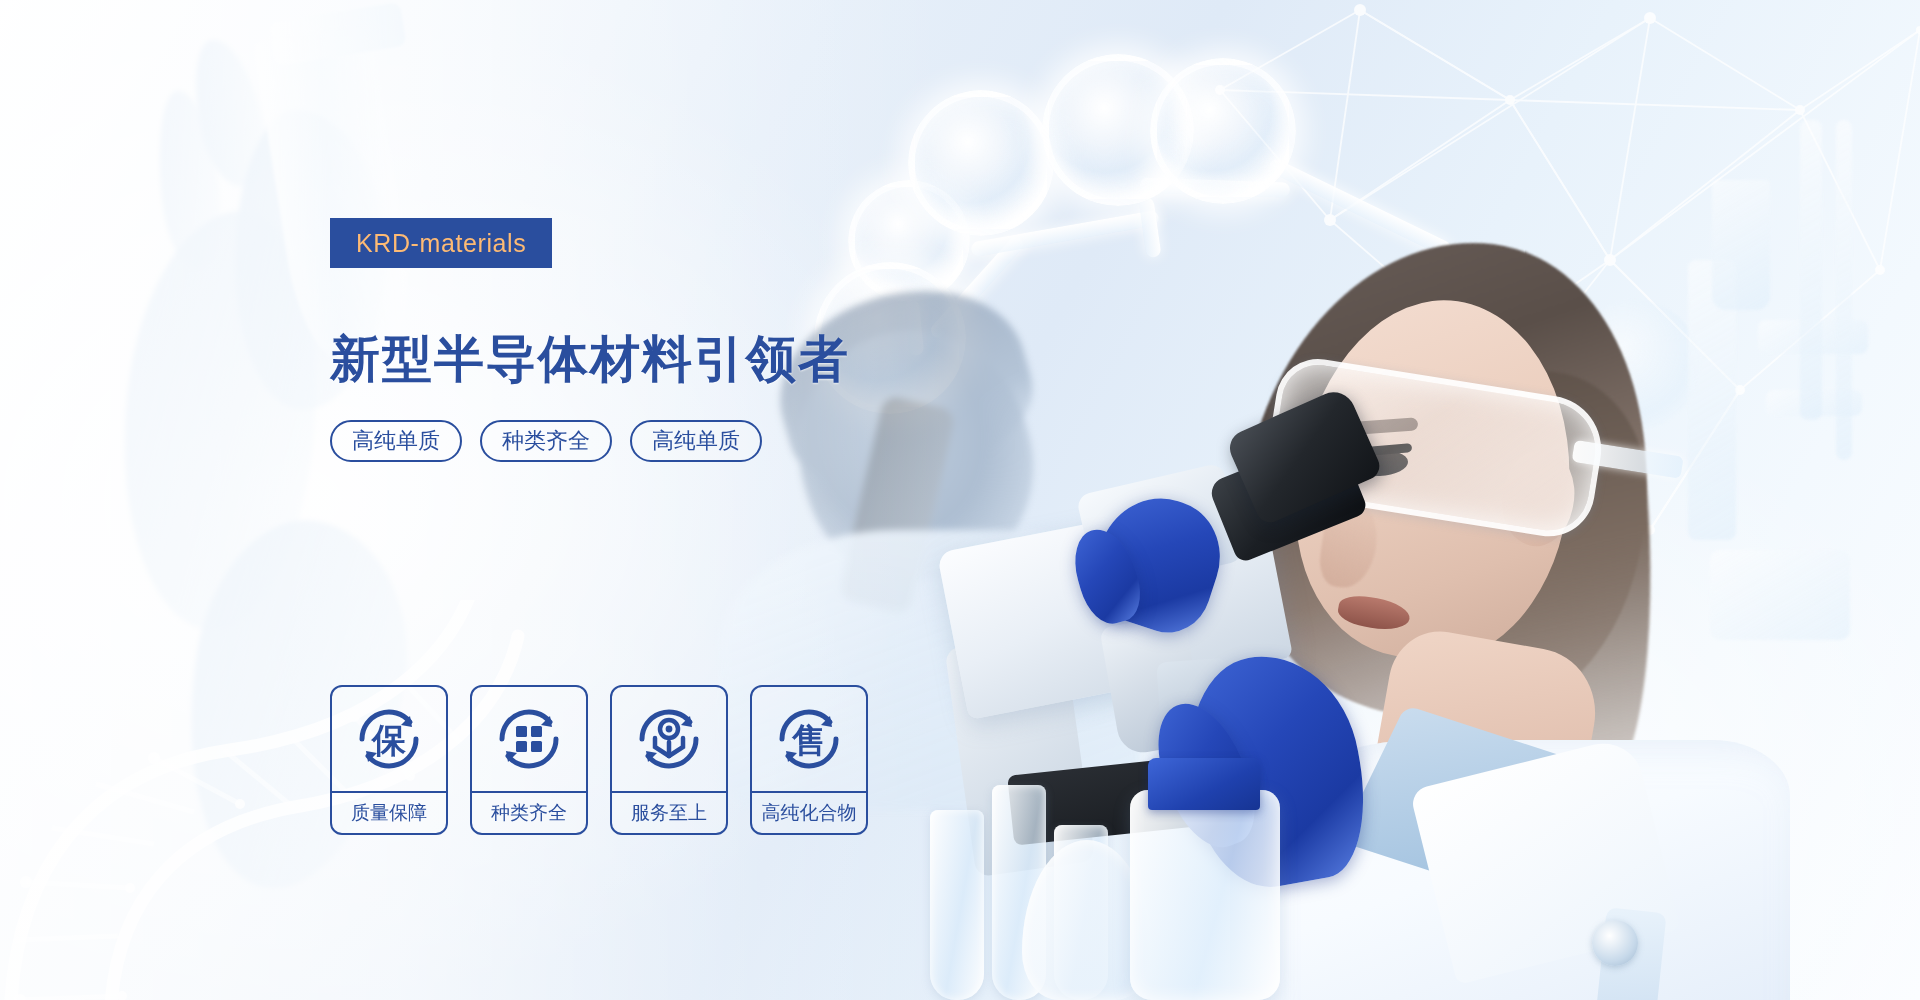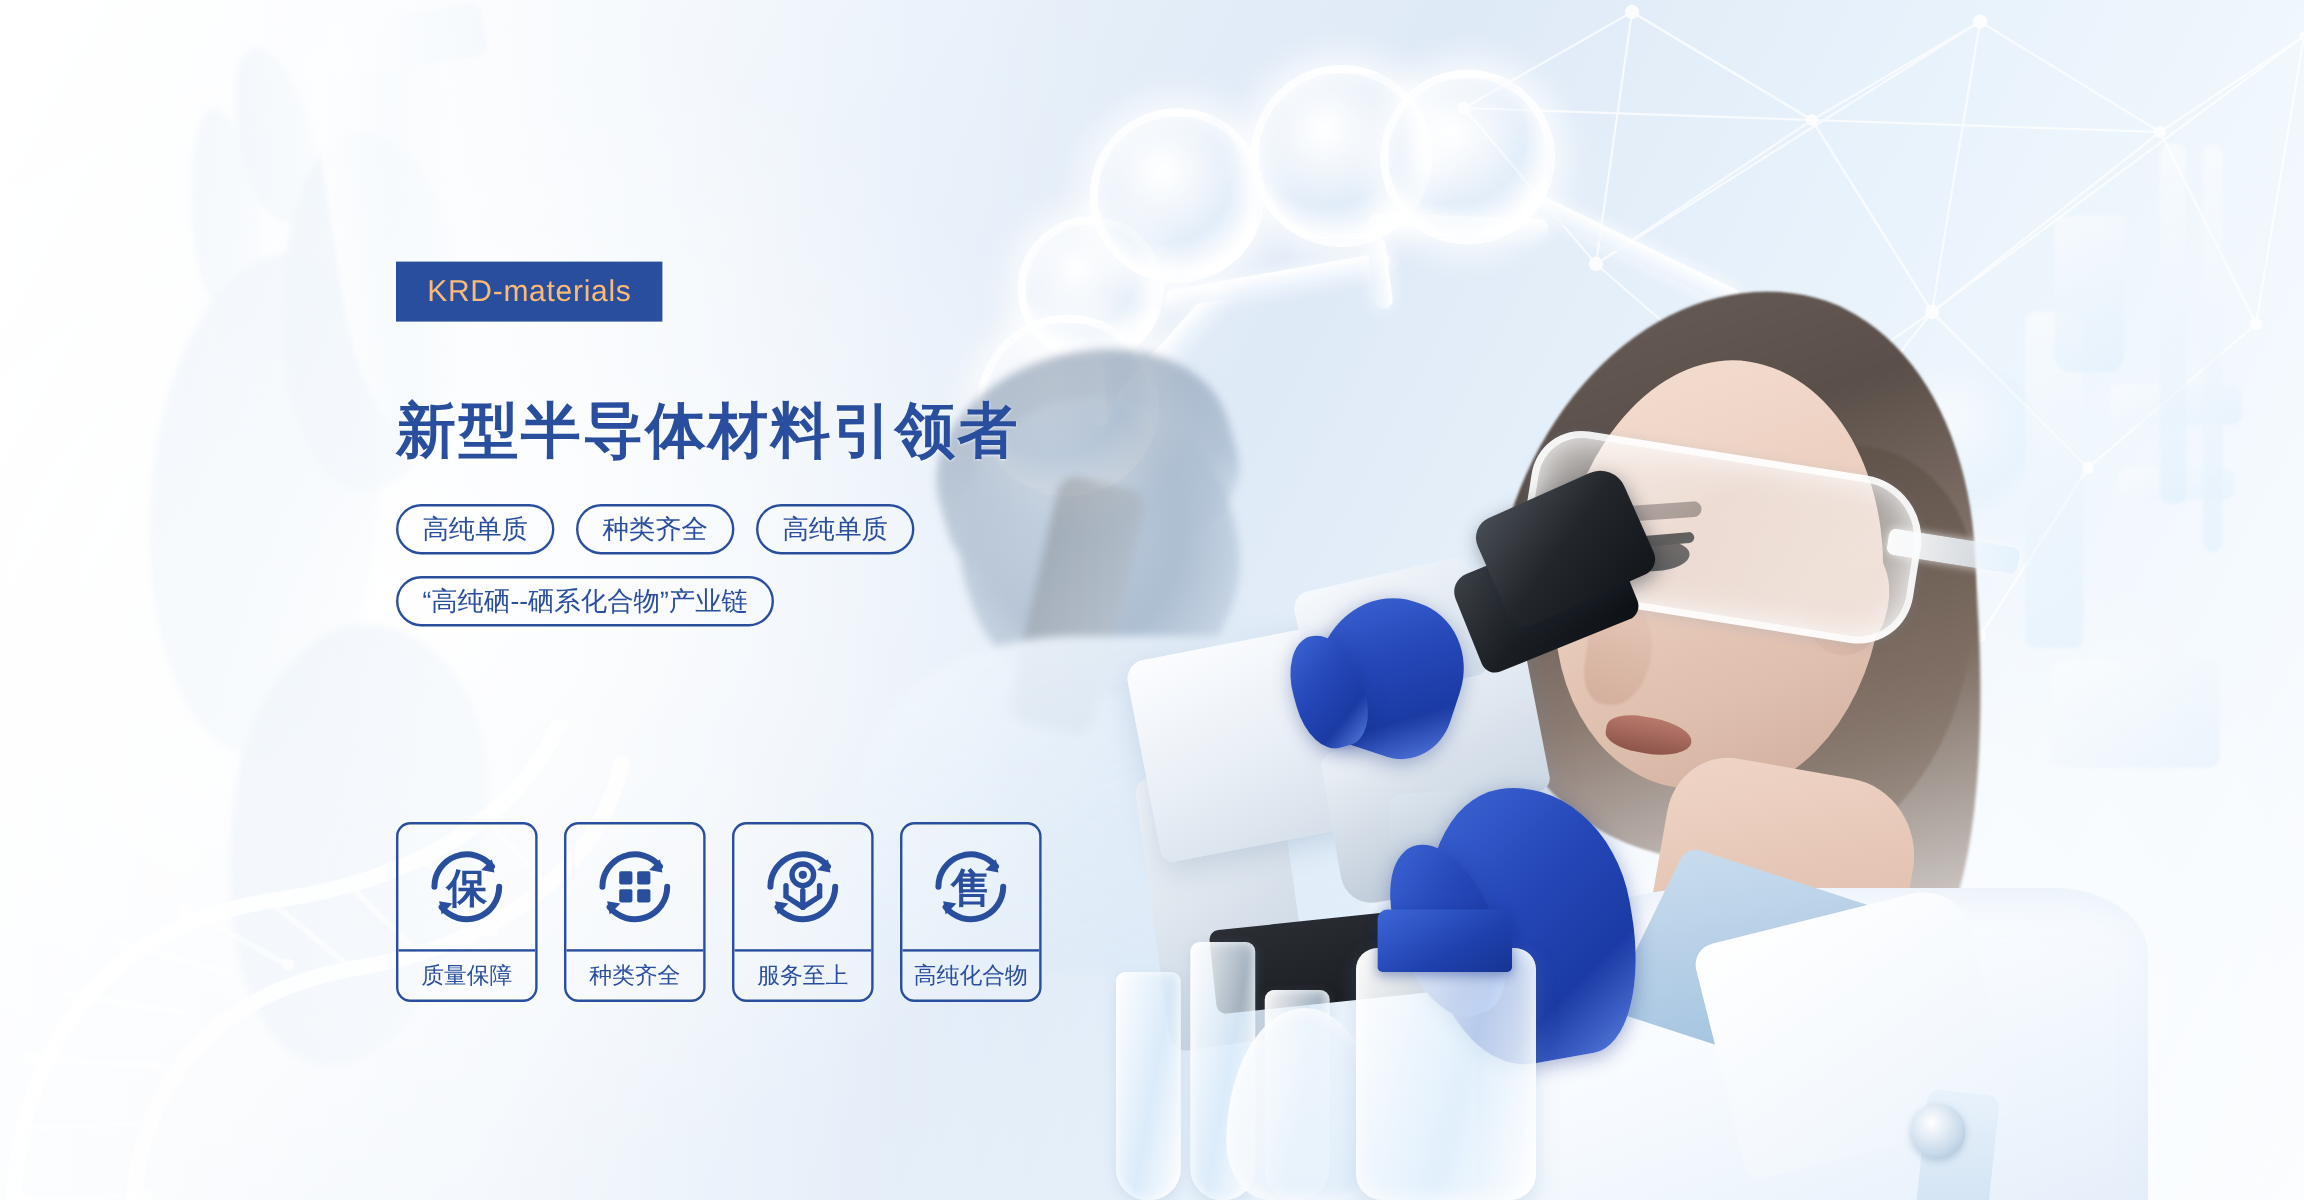--- a/index.html
+++ b/index.html
@@ -539,23 +539,20 @@
     <div class="eyebrow">KRD-materials</div>
 
     <div class="headline">新型半导体材料引领者</div>
 
     <div class="pill-row r1">
       <div class="pill">高纯单质</div>
       <div class="pill">种类齐全</div>
       <div class="pill">高纯单质</div>
     </div>
 
-    <div class="pill-row r2">
-      <div class="pill">“高纯硒--硒系化合物”产业链</div>
-    </div>
 
     <div class="features">
 
       <div class="feature">
         <div class="ficon">
           <svg width="74" height="74" viewBox="0 0 74 74">
             <g fill="none" stroke="#2a4e9e" stroke-width="5" stroke-linecap="round">
               <path d="M10 37 A27 27 0 0 1 58 20"></path>
               <path d="M64 37 A27 27 0 0 1 16 54"></path>
             </g>

